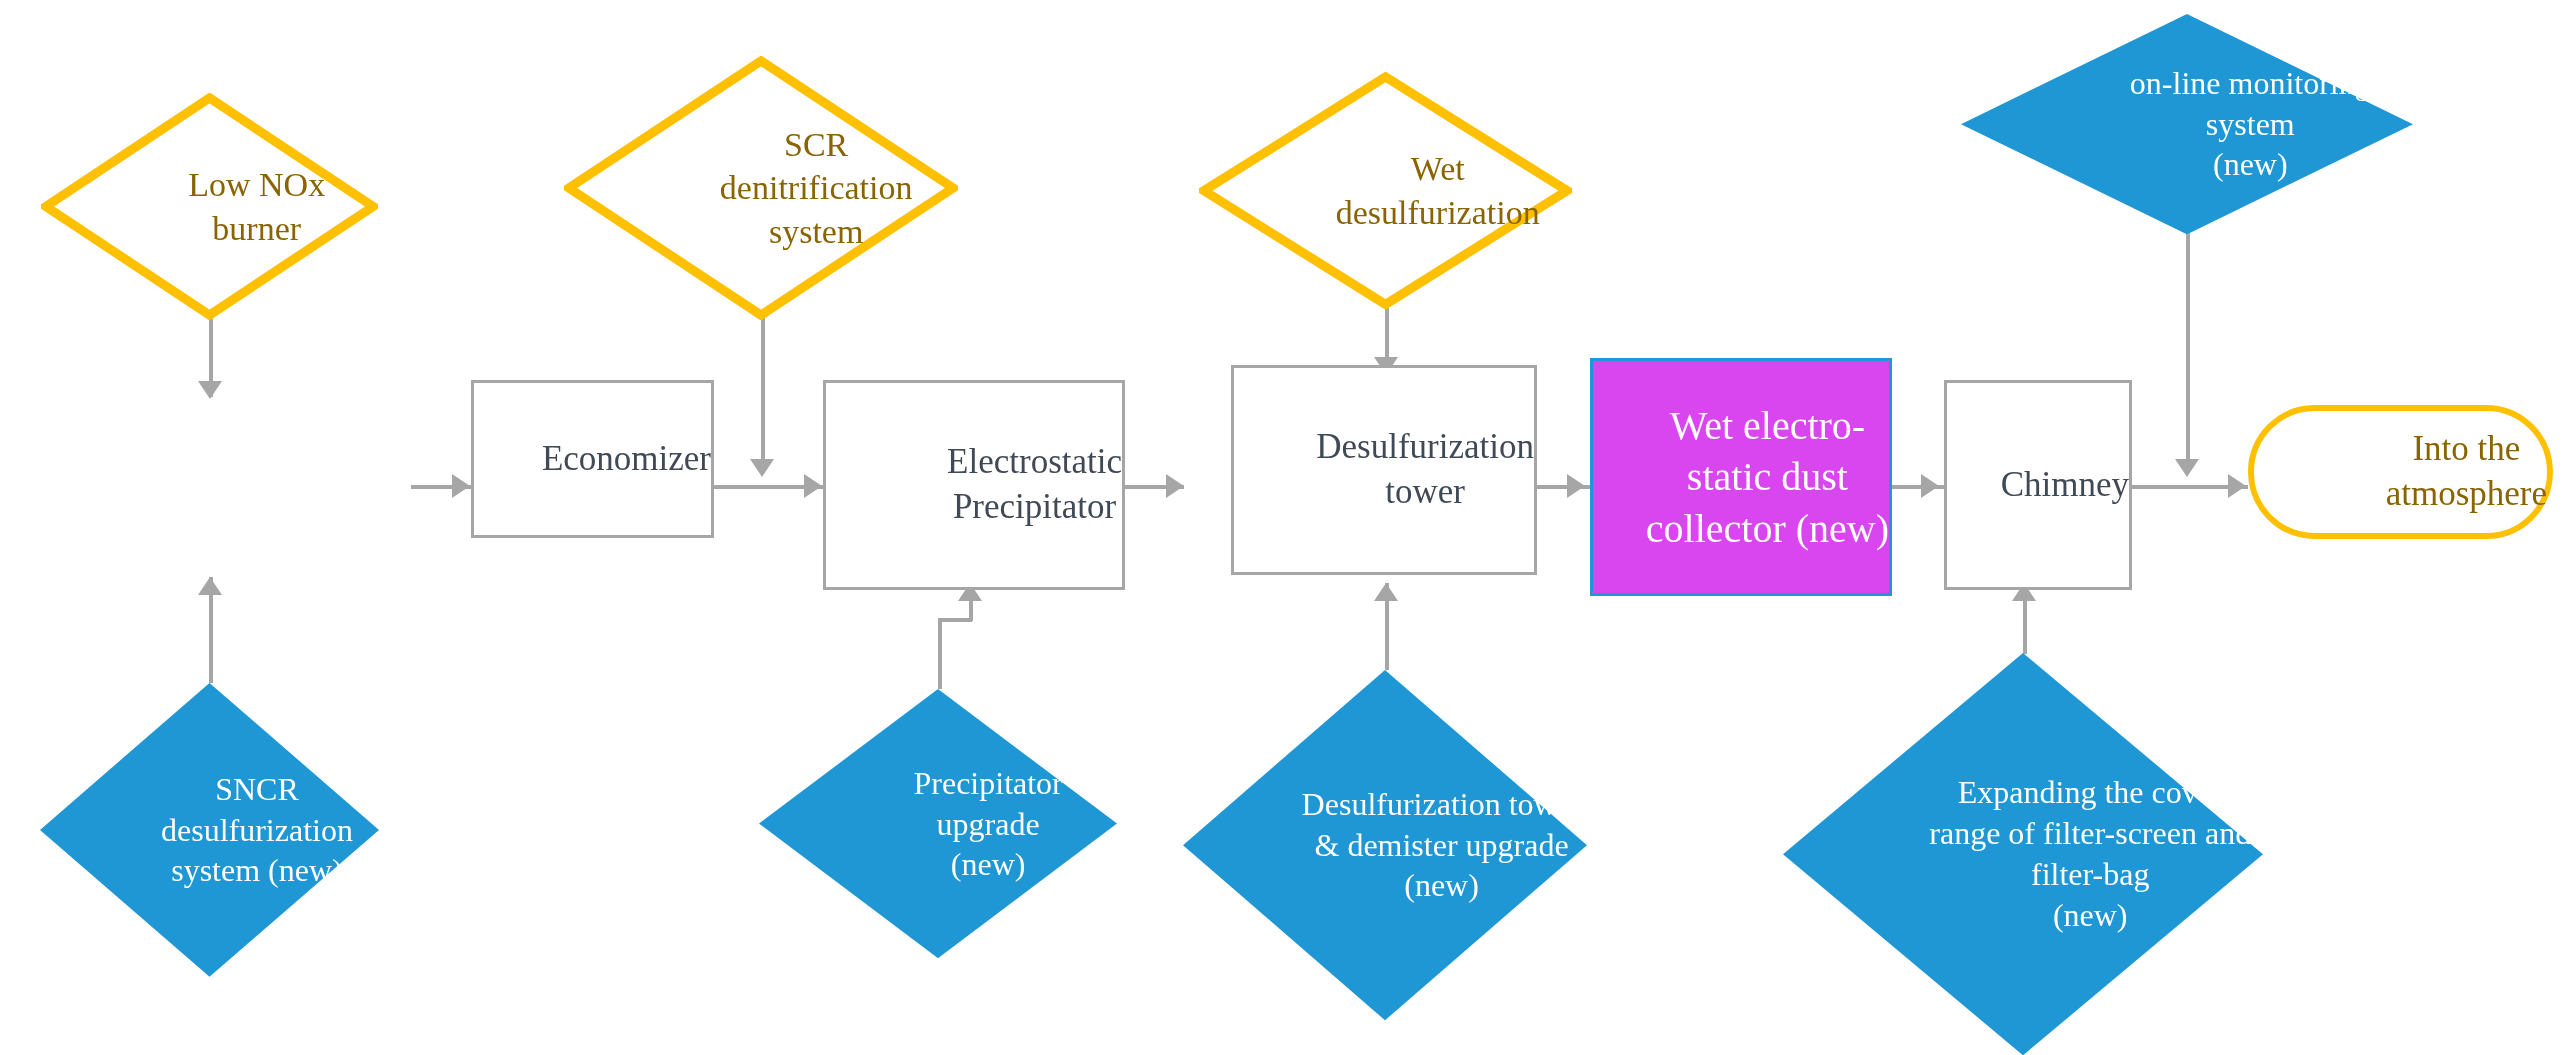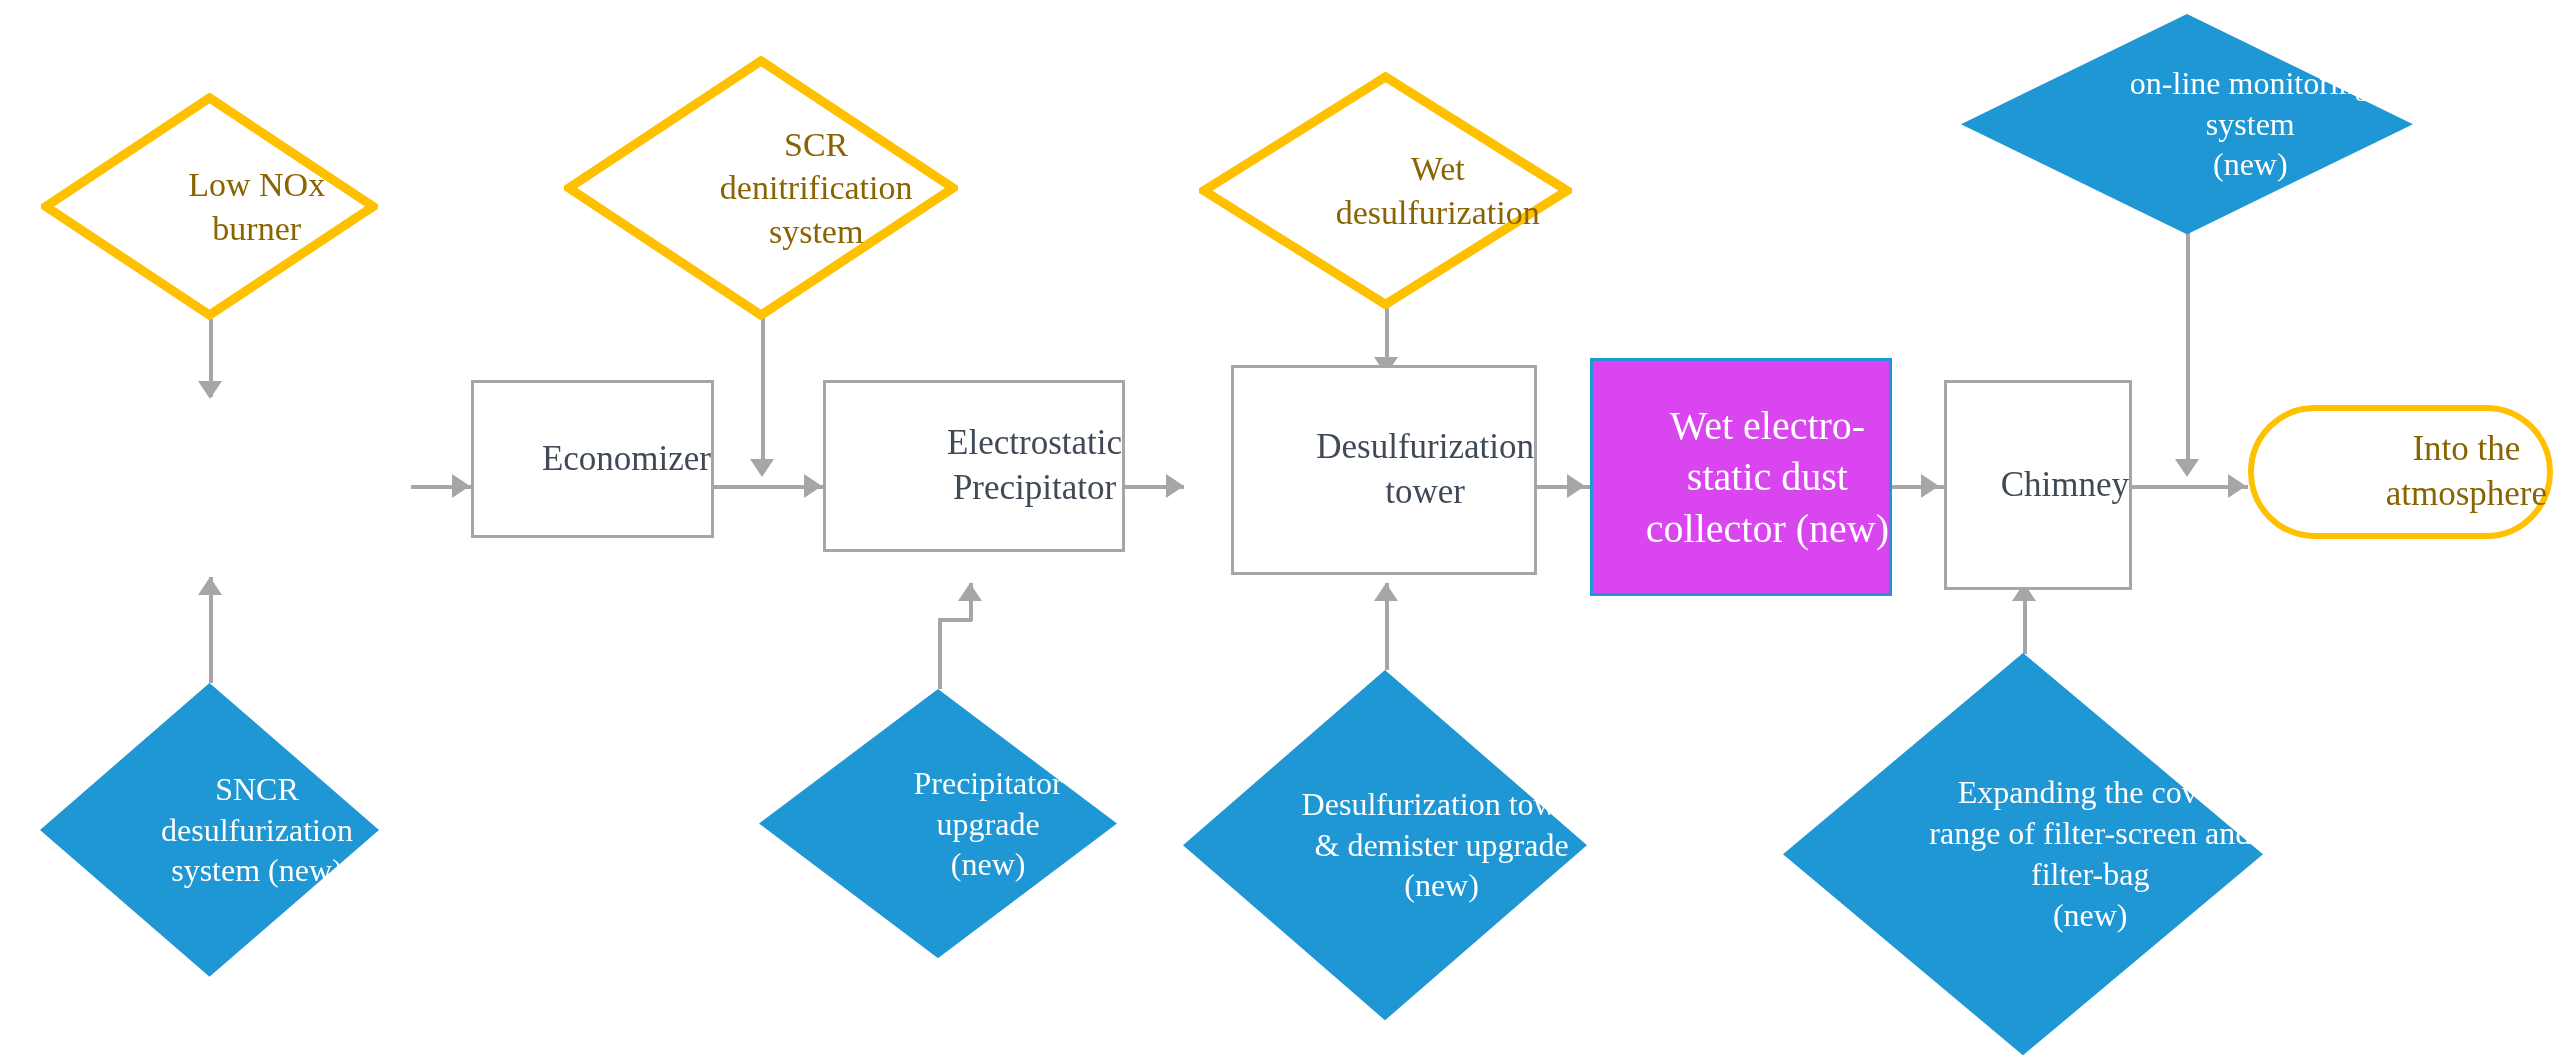--- a/index.html
+++ b/index.html
@@ -190,21 +190,21 @@
     <span class="label">on-line monitoring
 system
 (new)</span>
   </div>
 
 
   <div class="node proc" style="left:471px; top:380px; width:243px; height:158px;">
     <span class="label">Economizer</span>
   </div>
 
-  <div class="node proc" style="left:823px; top:380px; width:302px; height:172px;padding-left:48px;">
+  <div class="node proc" style="left:823px; top:380px; width:302px; height:210px;padding-left:48px;">
     <span class="label">Electrostatic
 Precipitator</span>
   </div>
 
   <div class="node proc" style="left:1231px; top:365px; width:306px; height:210px;">
     <span class="label">Desulfurization
 tower</span>
   </div>
 
   <div class="node proc-blue" style="left:1590px; top:358px; width:302px; height:238px;">

